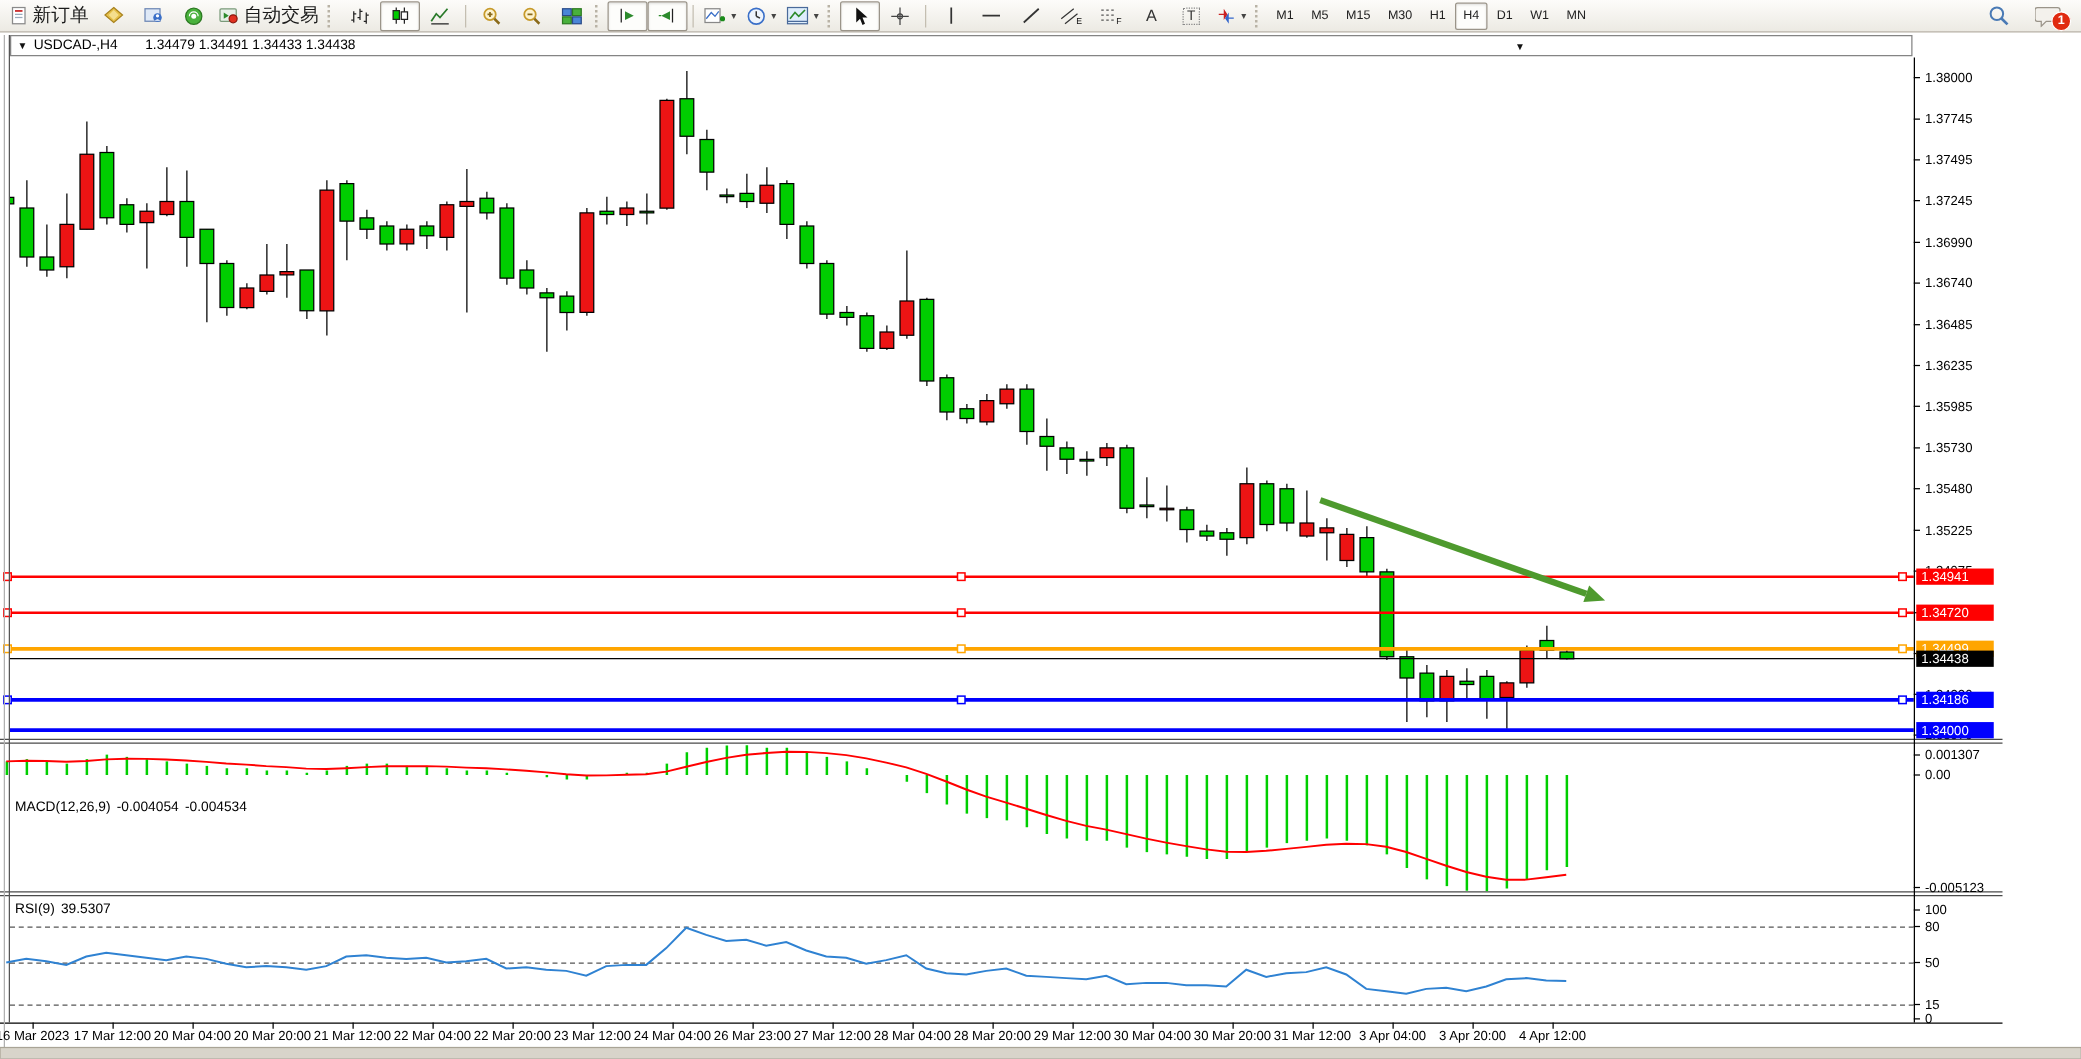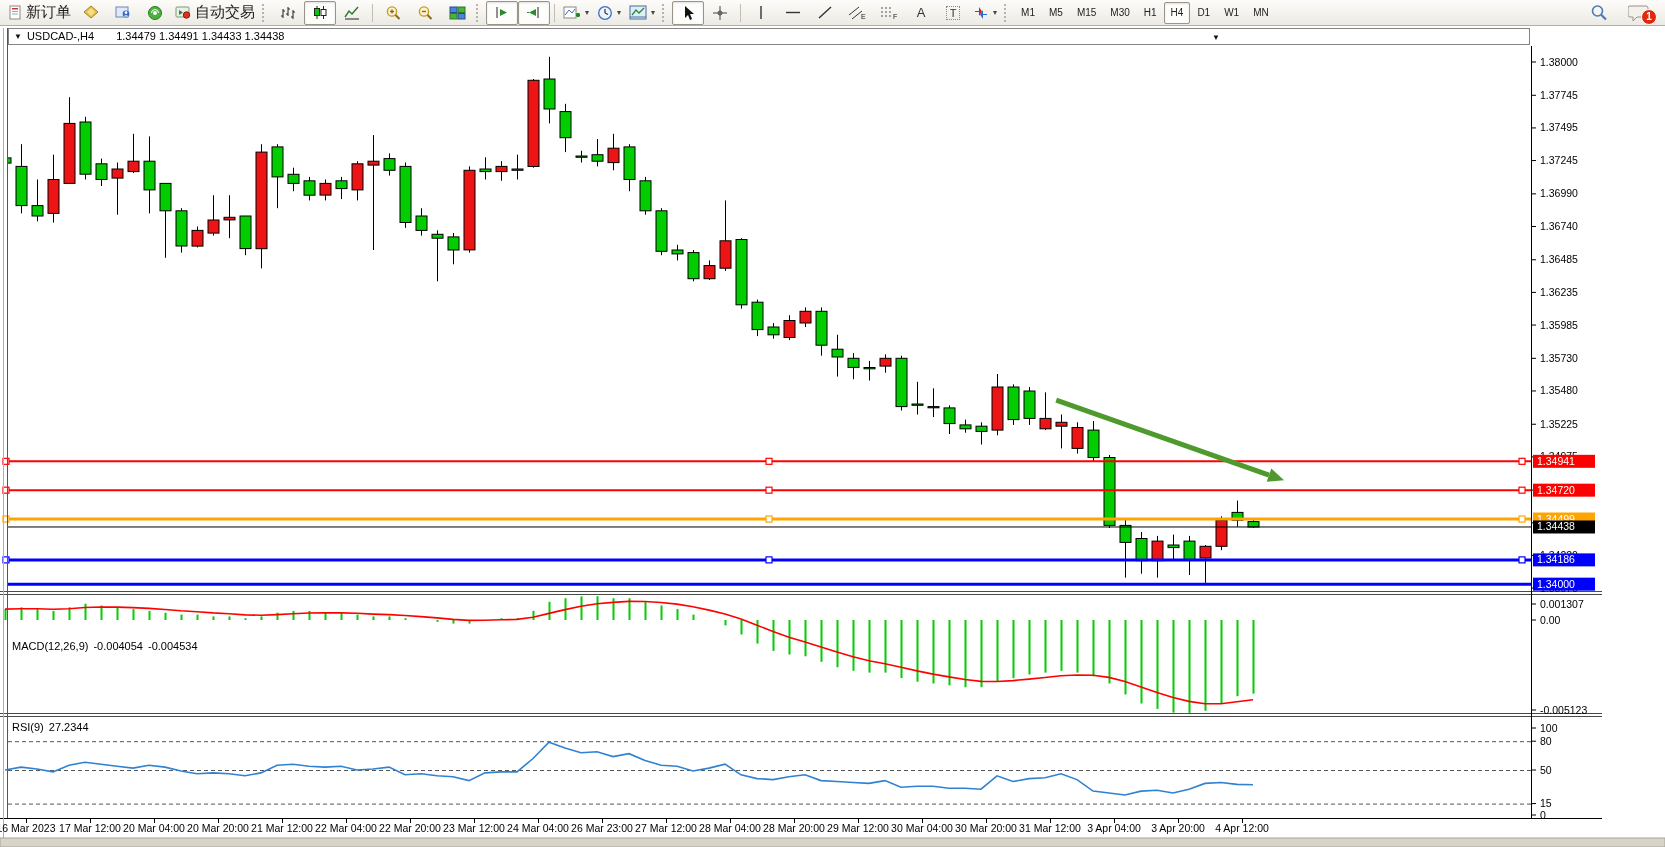--- a/index.html
+++ b/index.html
@@ -688,14 +688,14 @@
   <span class="dd">▼</span>
   <span>USDCAD-,H4</span>
   <span class="ohlc">1.34479 1.34491 1.34433 1.34438</span>
   <span class="tb-caret">▼</span>
 </div>
 
 <div class="indlabel" style="left:12px;top:600px;margin-top:40px;">
   <span>MACD(12,26,9)</span><span>-0.004054</span><span>-0.004534</span>
 </div>
 <div class="indlabel" style="left:12px;top:721px;">
-  <span>RSI(9)</span><span>27.2344</span>
+  <span>RSI(9)</span><span>39.5307</span>
 </div>
 
 </body></html>

